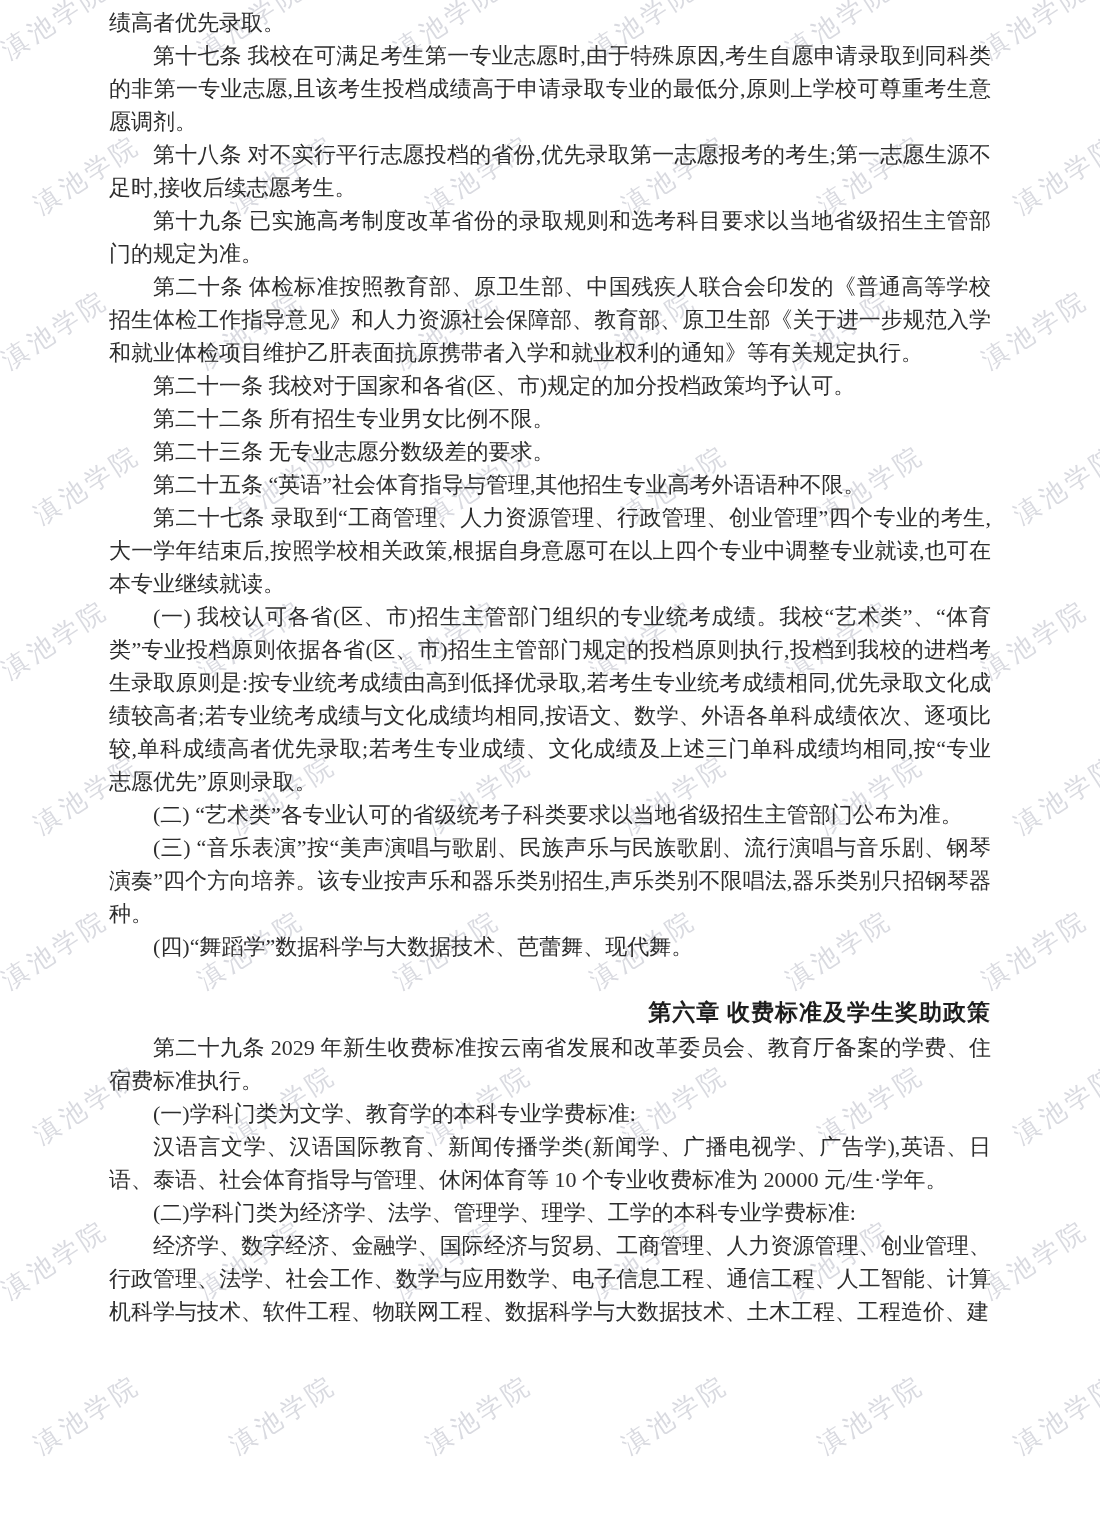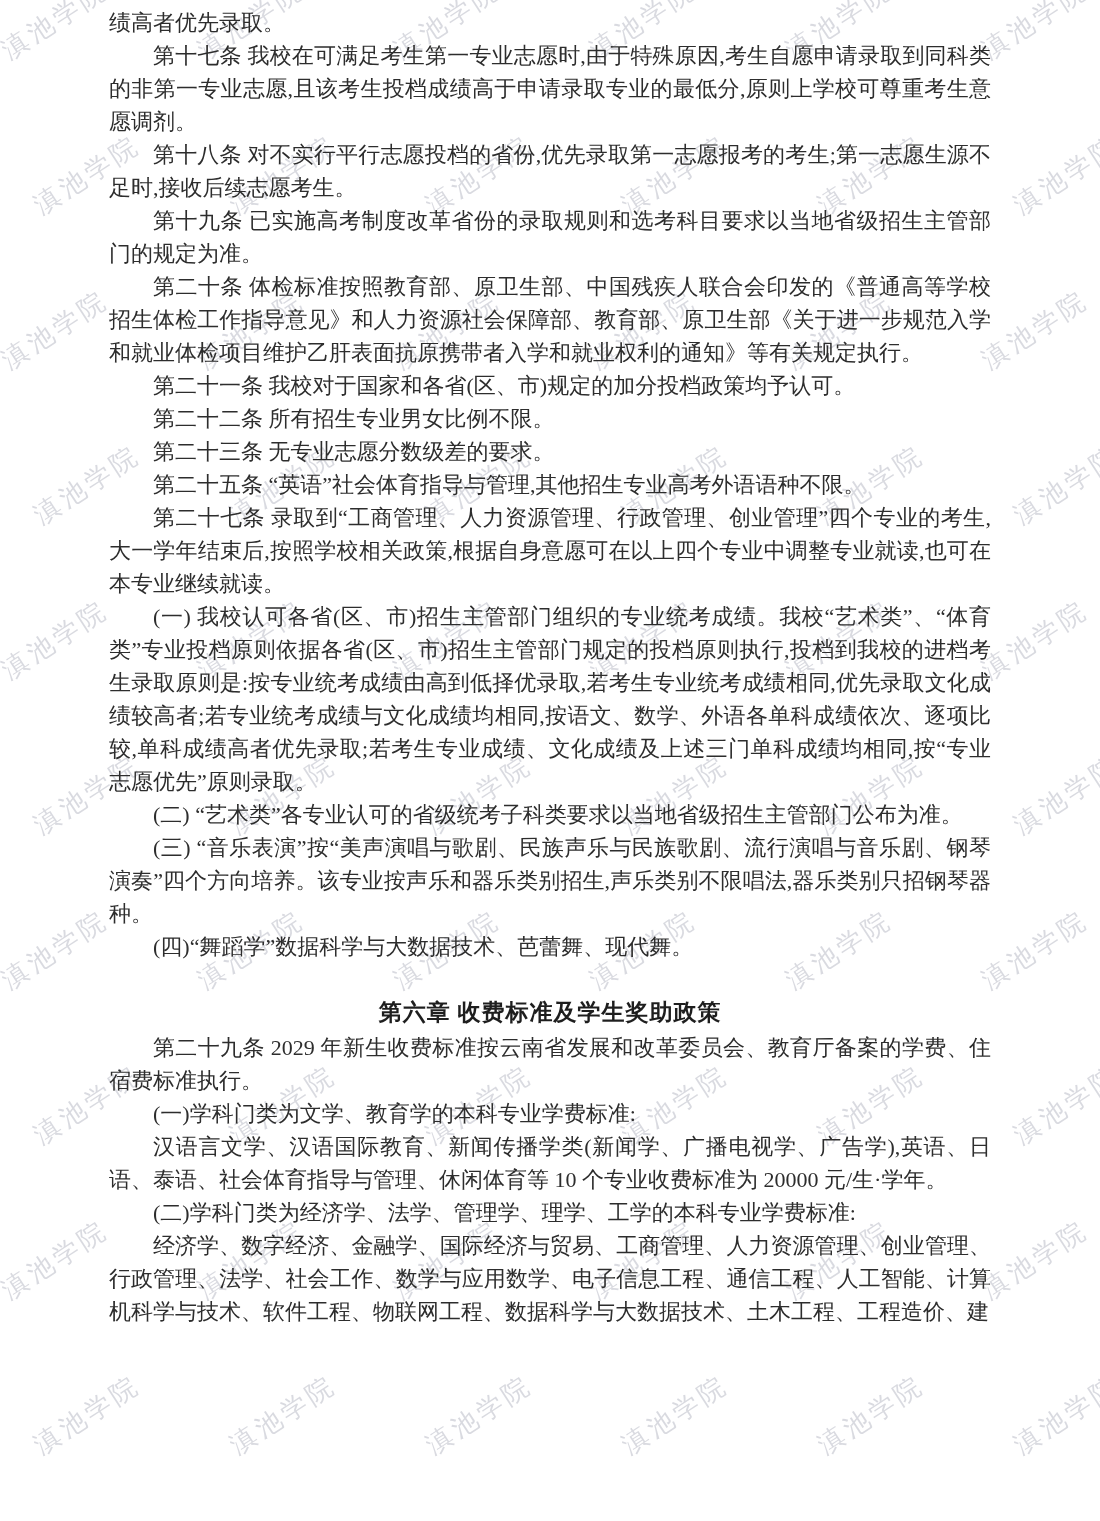--- a/index.html
+++ b/index.html
@@ -36,21 +36,21 @@
     text-justify:inter-ideograph;
     color:#2d2d2d;
     word-break:break-all;
   }
   .para.indent{text-indent:2em;}
   .chapter-heading{
     margin:33px 0 2px 0;
     font-size:23px;
     line-height:33px;
     font-weight:bold;
-    text-align:center;
+    text-align:right;
     color:#1e1e1e;
     letter-spacing:1px;
   }
 </style>
 </head>
 <body>
 
 <div class="page">
   <div class="watermark-layer">
       <span class="wm" style="left: 55px; top: 20px;">滇池学院</span>

